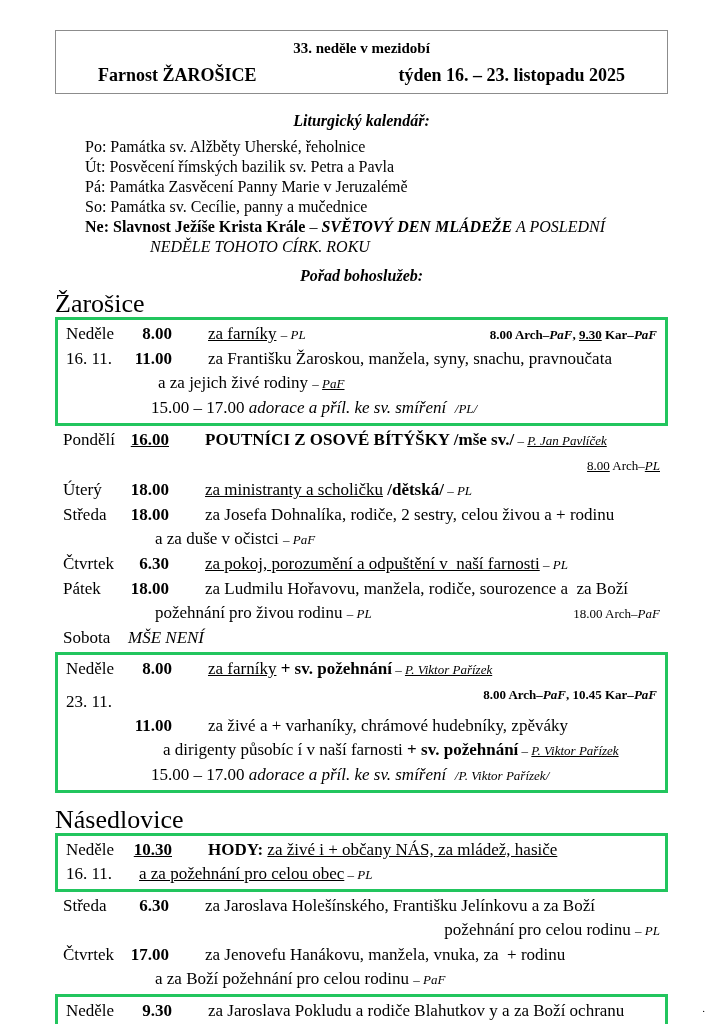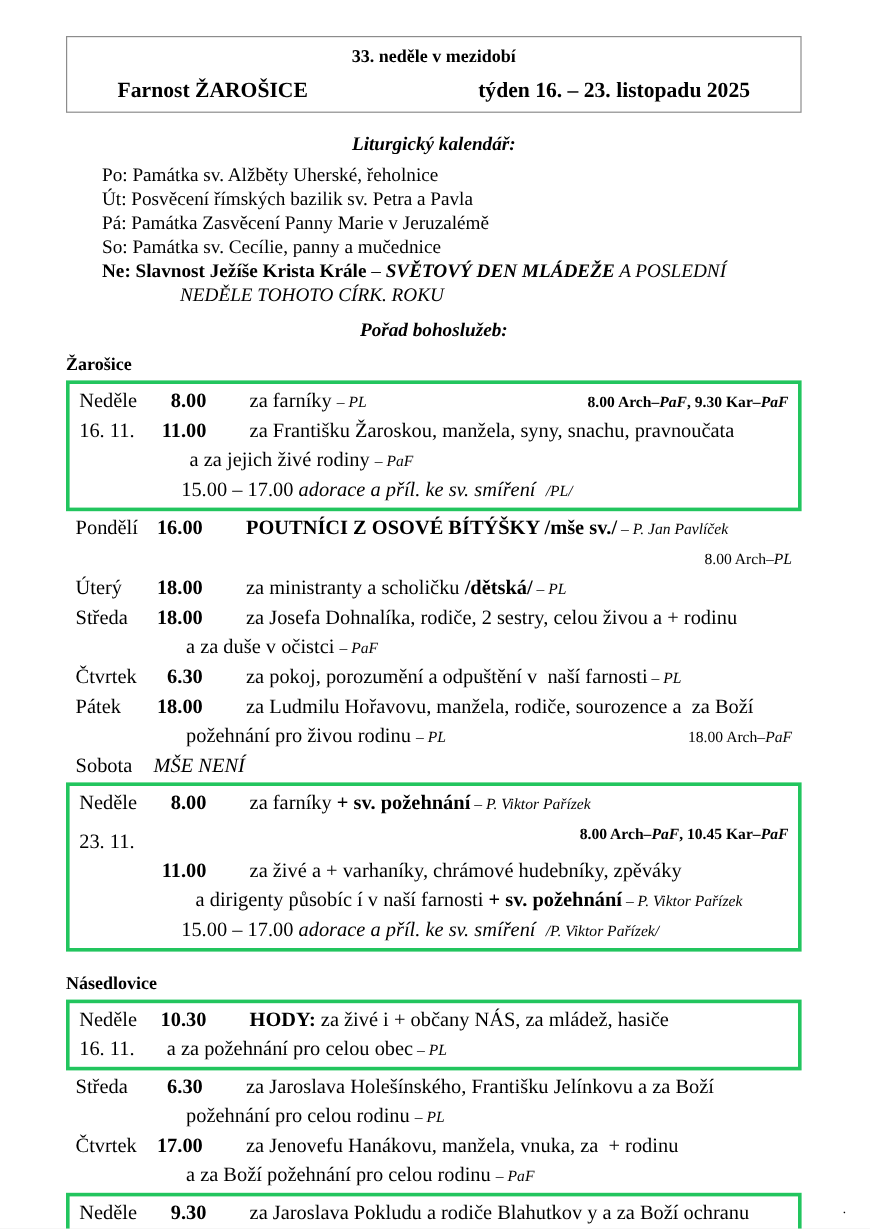--- a/index.html
+++ b/index.html
@@ -10,33 +10,33 @@
     padding:30px 57px 0 55px;overflow:hidden;margin:0 auto;
   }
   .header-box{border:1px solid #8c8c8c;text-align:center;padding:3px 42px 5px;}
   .header-title{font-size:15px;font-weight:bold;line-height:29px;}
   .header-sub{display:flex;justify-content:space-between;font-size:18px;font-weight:bold;line-height:25px;}
   .header-sub .hright{}
   .hsec{font-size:16px;font-weight:bold;font-style:italic;text-align:center;line-height:28px;margin-top:13px;}
   .hsec2{margin-top:5px;}
   .lit{margin:2px 0 0 30px;font-size:16px;}
   .lit-line{line-height:20px;white-space:pre-wrap;}
-  .section-title{font-size:15px;font-weight:bold;line-height:26px;margin-top:1px;}
+  .section-title{font-size:26px;font-weight:normal;line-height:26px;margin-top:1px;}
   .section:nth-child(2) .section-title{margin-top:14px;}
   .block{padding:2px 8px;}
   .boxed{border:3px solid #22c55e;padding:2px 8px;}
   .row{display:flex;align-items:baseline;line-height:24px;font-size:17px;}
   .day{width:65px;flex:none;white-space:nowrap;}
   .time{width:77px;flex:none;box-sizing:border-box;padding-right:36px;text-align:right;white-space:nowrap;}
   .rtext{flex:1;min-width:0;}
   .rright{float:right;white-space:nowrap;}
   .seg{white-space:pre-wrap;}
   .sb{font-weight:bold;}
   .si{font-style:italic;}
-  .su{}
+  .su{text-decoration:underline;}
   .ss{font-size:13px;}
   .dot{position:absolute;right:20px;top:1002px;font-size:11px;}
 </style>
 </head>
 <body>
 
 <div class="page">
 
   <div class="header-box">
     <div class="header-title">33. neděle v mezidobí</div>
@@ -160,21 +160,21 @@
             <span class="rtext" style="margin-left: 8px;"><span class="seg su">a za požehnání pro celou obec</span><span class="seg si ss"> – PL</span></span>
           </div>
         </div>
         <div class="block">
           <div class="row">
             <span class="day">Středa</span>
             <span class="time"><span class="seg sb">6.30</span></span>
             <span class="rtext"><span class="seg ">za Jaroslava Holešínského, Františku Jelínkovu a za Boží</span></span>
           </div>
           <div class="row">
-            <span class="rtext" style="margin-left: 92px;"><span class="seg ">požehnání pro celou rodinu </span><span class="seg si ss">– PL</span></span>
+            <span class="rtext" style="margin-left: 92px; text-align: right;"><span class="seg ">požehnání pro celou rodinu </span><span class="seg si ss">– PL</span></span>
           </div>
           <div class="row">
             <span class="day">Čtvrtek</span>
             <span class="time"><span class="seg sb">17.00</span></span>
             <span class="rtext"><span class="seg ">za Jenovefu Hanákovu, manžela, vnuka, za  + rodinu</span></span>
           </div>
           <div class="row">
             <span class="rtext" style="margin-left: 92px;"><span class="seg ">a za Boží požehnání pro celou rodinu </span><span class="seg si ss">– PaF</span></span>
           </div>
         </div>

